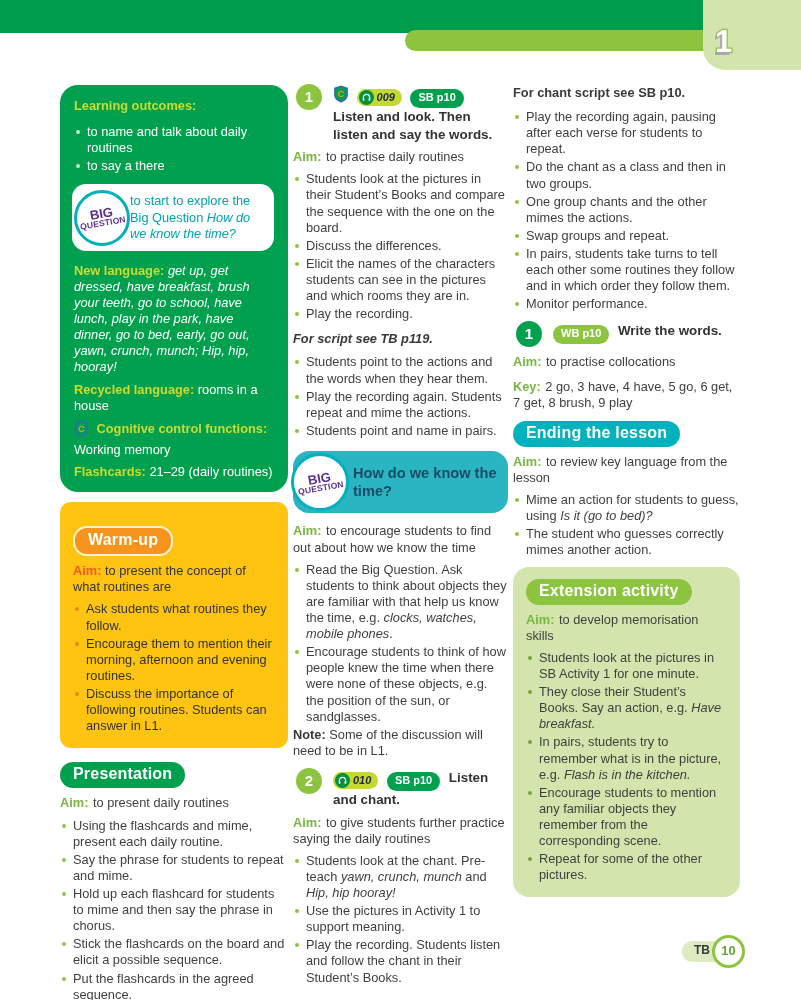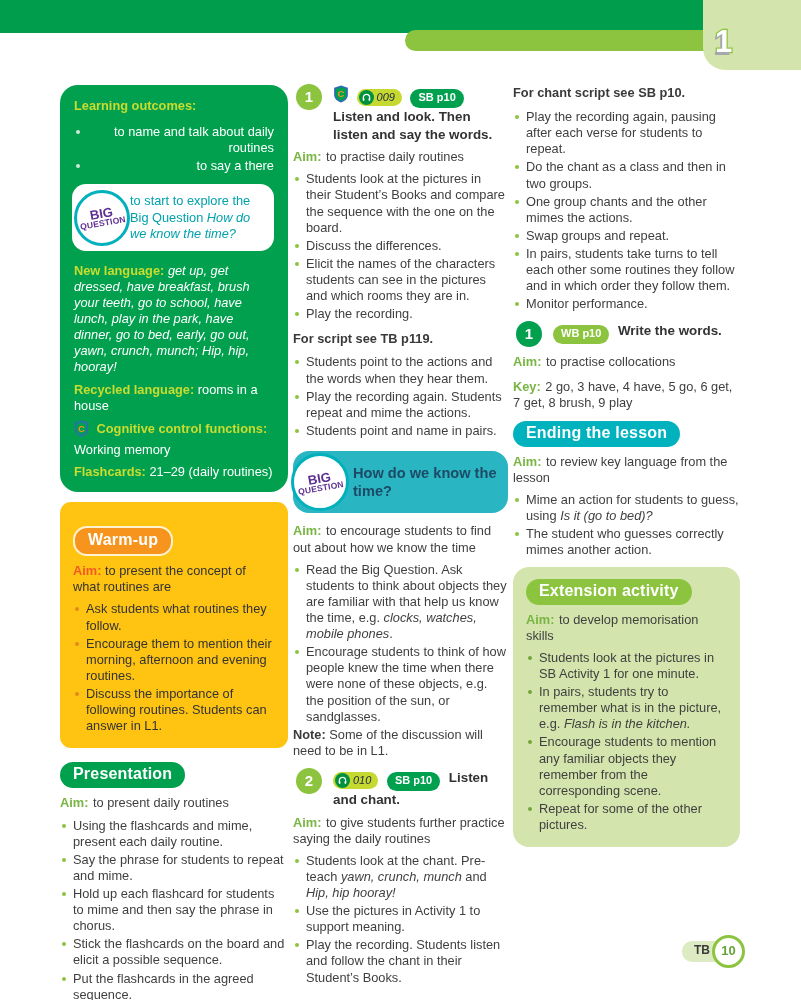--- a/index.html
+++ b/index.html
@@ -26,21 +26,21 @@
   .i{font-style:italic;}
   .strong-note{font-weight:bold;color:#3a3a3a;}
 
   ul.bullets{list-style:none;margin:2px 0 8px;padding:0;}
   ul.bullets li{position:relative;padding-left:13px;margin:0 0 2px;}
   ul.bullets li::before{content:"";position:absolute;left:2px;top:6px;width:4px;height:4px;border-radius:50%;background:#8cc43f;}
 
   
   .box-green{background:#00a04e;border-radius:18px;padding:13px 14px 12px;color:#fff;margin-bottom:10px;}
   .box-green .lbl-yg{font-weight:bold;color:#c9dc2f;}
-  .box-green ul.bullets{margin:10px 0 6px;text-align:right;}
+  .box-green ul.bullets{margin:10px 0 6px;}
   .box-green ul.bullets li::before{background:#cfe9d2;}
   .bq-note{position:relative;background:#fff;border-radius:14px;margin:10px 0 12px -2px;
            padding:9px 8px 9px 58px;color:#00a2ad;min-height:48px;}
   .bq-badge{position:absolute;left:2px;top:50%;transform:translateY(-50%);width:50px;height:50px;background:#fff;
             border:3px solid #00b0bc;border-radius:50%;display:flex;align-items:center;justify-content:center;}
   .bq-badge .bq-txt{transform:rotate(-10deg);text-align:center;color:#5c2e91;font-weight:bold;line-height:.9;}
   .bq-badge .l1{font-size:13px;display:block;}
   .bq-badge .l2{font-size:8.5px;display:block;letter-spacing:.2px;}
 
   
@@ -56,21 +56,21 @@
 
   
   .act-head{position:relative;padding-left:40px;margin:0 0 6px;min-height:26px;}
   .num-circle{position:absolute;left:3px;top:-1px;width:26px;height:26px;border-radius:50%;
               display:flex;align-items:center;justify-content:center;color:#fff;font-weight:bold;font-size:15px;}
   .num-sb{background:#8cc43f;}
   .num-wb{background:#00a04e;}
   .act-title{font-weight:bold;color:#333;font-size:13.4px;line-height:1.32;}
   .shield{display:inline-block;vertical-align:-4px;margin-right:4px;}
   .audio-pill{display:inline-flex;align-items:center;gap:3px;background:#c5d930;border-radius:10px;
-              padding:1px 7px 1px 2px;font-weight:normal;font-style:italic;font-size:11px;color:#222a46;
+              padding:1px 7px 1px 2px;font-weight:bold;font-style:italic;font-size:11px;color:#222a46;
               vertical-align:-3px;margin-right:5px;}
   .hp-circle{width:15px;height:15px;border-radius:50%;background:#00913e;display:inline-flex;
              align-items:center;justify-content:center;}
   .page-pill{display:inline-block;color:#fff;font-weight:bold;font-size:11px;border-radius:10px;
              padding:2px 8px 3px;vertical-align:-2px;margin-right:5px;}
   .pp-sb{background:#00a04e;}
   .pp-wb{background:#8cc43f;}
 
   
   .bq-box{position:relative;background:#29b6c2;border-radius:16px;padding:13px 10px 13px 60px;
@@ -198,21 +198,21 @@
 
       <p><span class="lbl">Aim:</span>
          <span>to practise daily routines</span></p>
       <ul class="bullets">
           <li>Students look at the pictures in their Student’s Books and compare the sequence with the one on the board.</li>
           <li>Discuss the differences.</li>
           <li>Elicit the names of the characters students can see in the pictures and which rooms they are in.</li>
           <li>Play the recording.</li>
         </ul>
 
-      <p class="strong-note" style="margin:9px 0 7px;">For script see TB p119.</p>
+      <p class="strong-note" style="margin:9px 0 7px;font-style:italic;">For script see TB p119.</p>
       <ul class="bullets">
           <li>Students point to the actions and the words when they hear them.</li>
           <li>Play the recording again. Students repeat and mime the actions.</li>
           <li>Students point and name in pairs.</li>
         </ul>
 
       <div class="bq-box">
         <span class="bq-badge">
           <span class="bq-txt">
             <span class="l1">BIG</span>
@@ -291,20 +291,21 @@
             <li><span>The student who guesses correctly mimes another action.</span></li>
           </ul>
       </div>
 
       <div class="box-pale">
         <span class="pill-header pill-yg">Extension activity</span>
         <p><span class="lbl">Aim:</span>
            <span>to develop memorisation skills</span></p>
         <ul class="bullets" style="margin-bottom:0;">
             <li><span>Students look at the pictures in SB Activity 1 for one minute.</span></li>
+            <li><span>They close their Student’s Books. Say an action, e.g. </span><span class="i">Have breakfast.</span></li>
             <li><span>In pairs, students try to remember what is in the picture, e.g. </span><span class="i">Flash is in the kitchen.</span></li>
             <li><span>Encourage students to mention any familiar objects they remember from the corresponding scene.</span></li>
             <li><span>Repeat for some of the other pictures.</span></li>
           </ul>
       </div>
     </div>
   </div>
 
   <div class="footer">
     <span class="footer-pill">TB</span>

